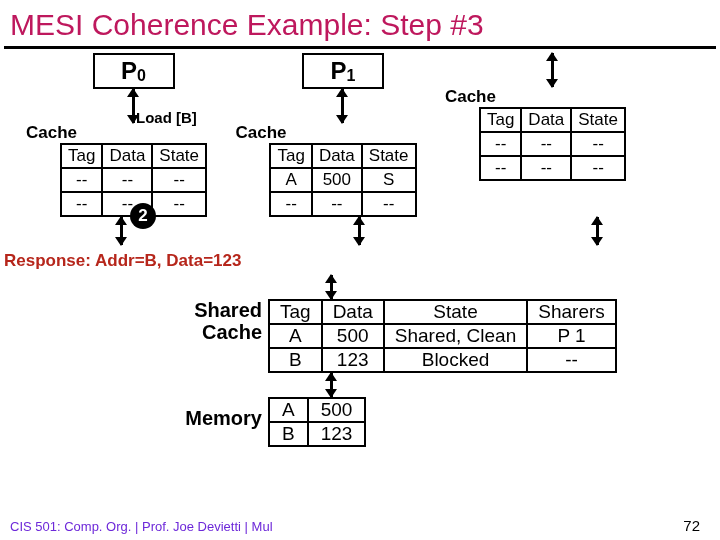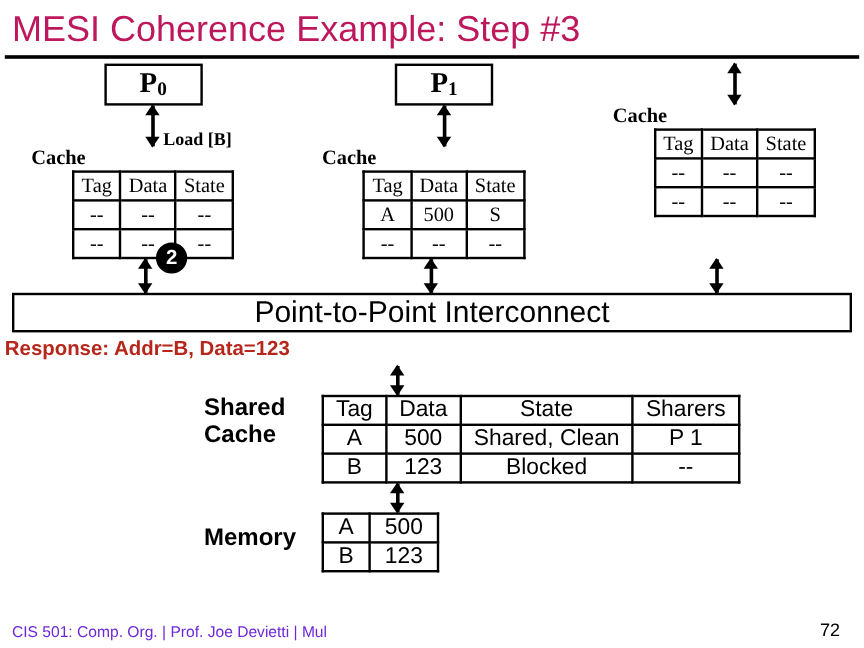--- a/index.html
+++ b/index.html
@@ -16,22 +16,21 @@
     color:#be185d;
     font-size:30px;
     padding:8px 6px 4px 6px;
     border-bottom:3px solid #000;
     margin:0 4px;
     font-weight:400;
   }
   .procs{
     display:flex;
     justify-content:space-between;
-    padding:4px 40px 0 60px;
-    font-family:Liberation Serif, serif;
+    padding:4px 94px 0 60px;
   }
   .proc{
     display:flex;
     flex-direction:column;
     align-items:center;
     position:relative;
   }
   .proc-box{
     border:2px solid #000;
     min-width:62px;
@@ -134,21 +133,21 @@
     padding:4px 0 4px 4px;
   }
   .shared-row{
     display:flex;
     align-items:flex-start;
     margin-left:170px;
   }
   .side-label{
     font-weight:700;
     font-size:20px;
-    text-align:left;
+    text-align:right;
     line-height:1.1;
     padding-right:6px;
     min-width:92px;
   }
   table.shared{
     border-collapse:collapse;
   }
   table.shared th, table.shared td{
     border:2px solid #000;
     text-align:center;
@@ -291,23 +290,20 @@
       </table>
   </div>
 </div>
 
 <div class="lower">
   <div class="connectors">
     <div class="conn" style="left:110px"></div>
     <div class="conn" style="left:348px"></div>
     <div class="conn" style="left:586px"></div>
     <div class="badge badge-pos">2</div>
-  </div>
-  <div class="interconnect-row">
-    <div class="interconnect">Point-to-Point Interconnect</div>
   </div>
 </div>
 
 <div class="response">Response: Addr=B, Data=123</div>
 
 <div class="mid-v"></div>
 
 <div class="shared-row">
   <div class="side-label">
     <span>Shared</span><br>

